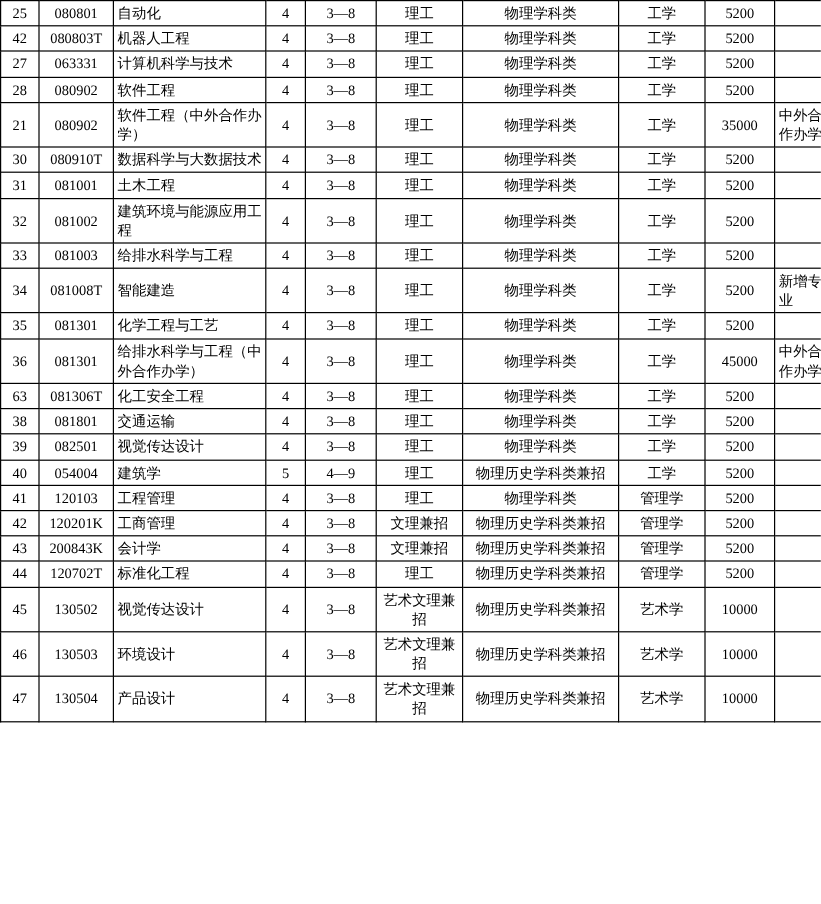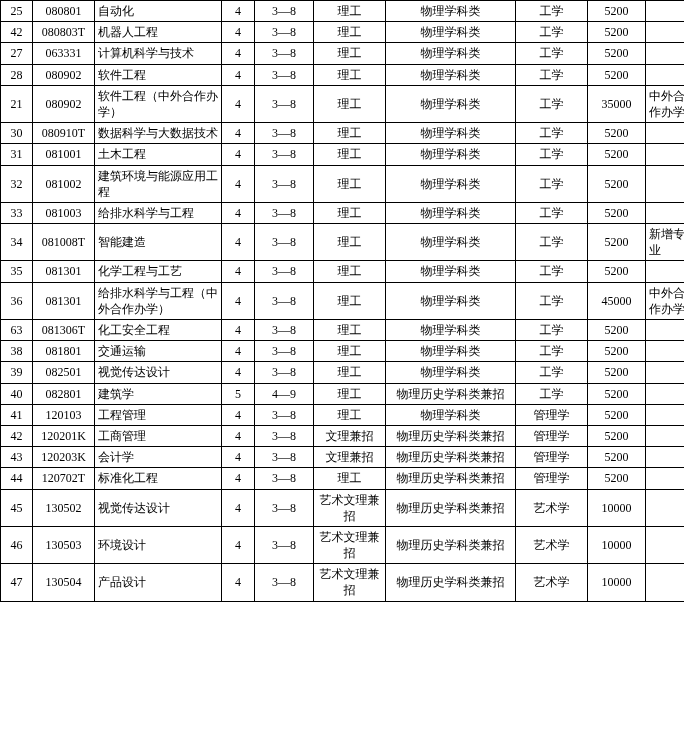--- a/index.html
+++ b/index.html
@@ -247,21 +247,21 @@
         <td class="years">4</td>
         <td class="len">3—8</td>
         <td class="type">理工</td>
         <td class="subj">物理学科类</td>
         <td class="degree">工学</td>
         <td class="fee">5200</td>
         <td class="note"></td>
       </tr>
       <tr>
         <td class="no">40</td>
-        <td class="code">082801</td>
+        <td class="code">054004</td>
         <td class="name">建筑学</td>
         <td class="years">5</td>
         <td class="len">4—9</td>
         <td class="type">理工</td>
         <td class="subj">物理历史学科类兼招</td>
         <td class="degree">工学</td>
         <td class="fee">5200</td>
         <td class="note"></td>
       </tr>
       <tr>
@@ -283,21 +283,21 @@
         <td class="years">4</td>
         <td class="len">3—8</td>
         <td class="type">文理兼招</td>
         <td class="subj">物理历史学科类兼招</td>
         <td class="degree">管理学</td>
         <td class="fee">5200</td>
         <td class="note"></td>
       </tr>
       <tr>
         <td class="no">43</td>
-        <td class="code">120203K</td>
+        <td class="code">200843K</td>
         <td class="name">会计学</td>
         <td class="years">4</td>
         <td class="len">3—8</td>
         <td class="type">文理兼招</td>
         <td class="subj">物理历史学科类兼招</td>
         <td class="degree">管理学</td>
         <td class="fee">5200</td>
         <td class="note"></td>
       </tr>
       <tr>

